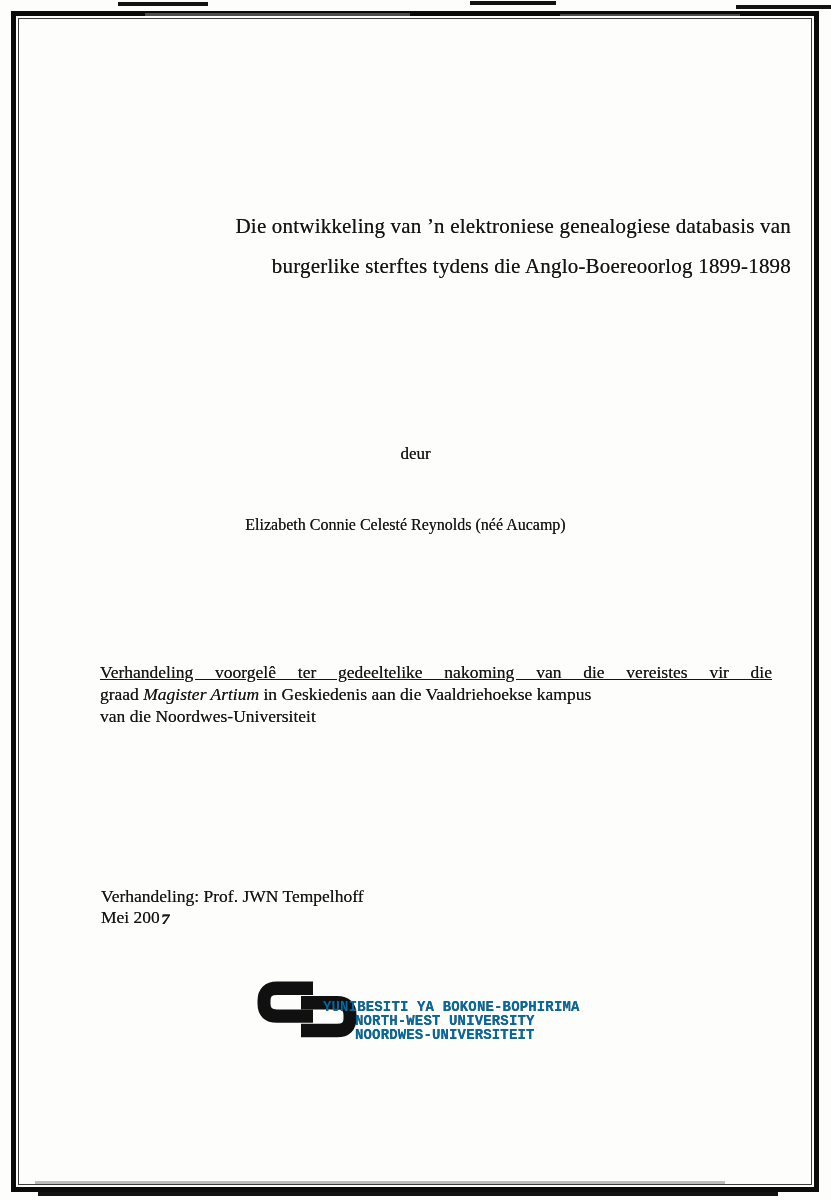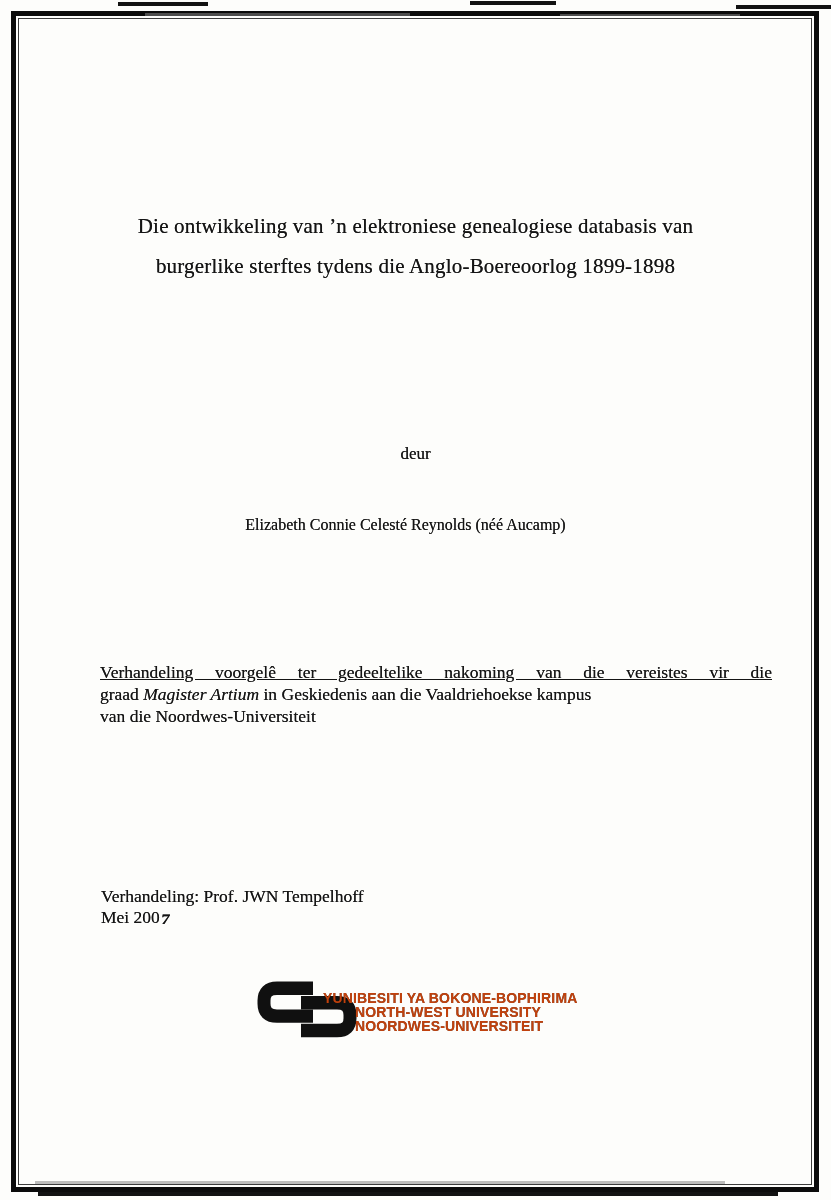--- a/index.html
+++ b/index.html
@@ -28,21 +28,21 @@
 
   
   .artifact { position: absolute; background: #121212; }
   .smudge { position: absolute; background: rgba(135,135,135,0.55); }
 
   .text-layer { position: absolute; inset: 0; text-shadow: 0 0 0.6px rgba(10,10,10,0.75); }
 
   .thesis-title {
     position: absolute;
     top: 206px; left: 40px; right: 40px;
-    text-align: center;
+    text-align: right;
     font-size: 21px;
     line-height: 40px;
     letter-spacing: 0.2px;
   }
   .byline {
     position: absolute;
     top: 444px; left: 0; right: 0;
     text-align: center;
     font-size: 17px;
   }
@@ -74,27 +74,27 @@
     font-weight: 700;
     transform: scaleY(0.82) skewX(-6deg);
     transform-origin: bottom left;
   }
 
   
   .uni-logo { position: absolute; top: 980px; left: 257px; width: 330px; height: 70px; }
   .uni-logo-mark { position: absolute; top: 1px; left: 0; }
   .uni-logo-text {
     position: absolute;
-    top: 12px; left: 66px;
-    font-family: Liberation Sans, sans-serif;
+    top: 21px; left: 66px;
+    font-family: Liberation Mono, monospace;
     font-size: 14px;
     font-weight: 600;
     line-height: 13.8px;
     letter-spacing: 0.15px;
-    color: #c2410c;
+    color: #0369a1;
     white-space: nowrap;
     text-shadow: 0 0 0.4px rgba(10,10,10,0.7);
   }
   .uni-logo-text .indent { margin-left: 32px; }
 </style>
 </head>
 <body>
 
 <div class="scan-page">
 

